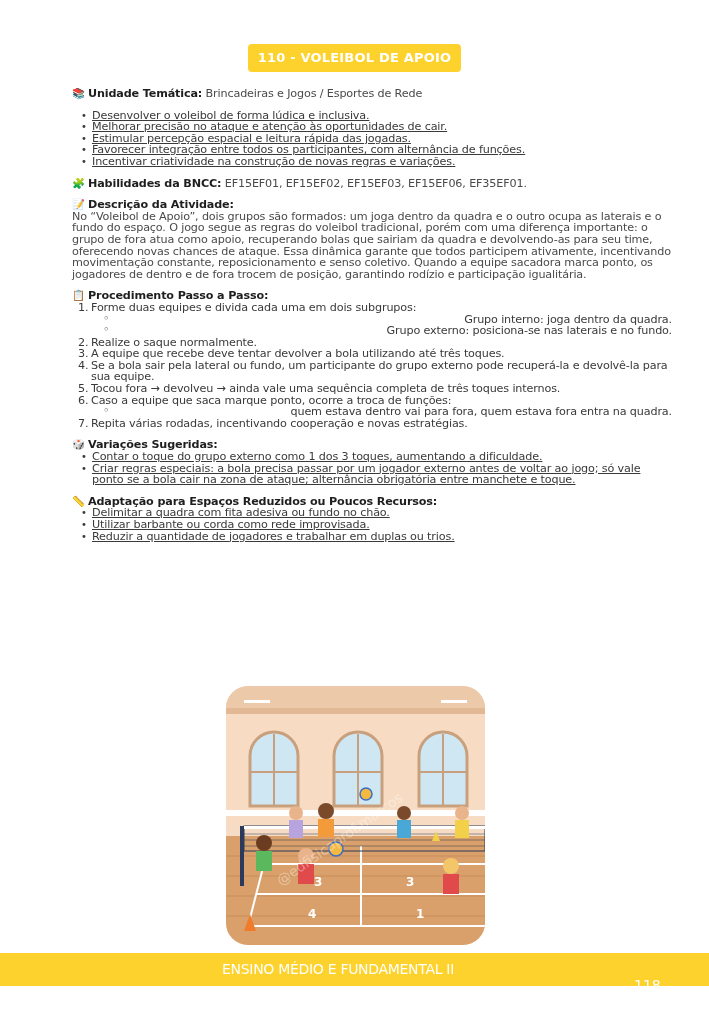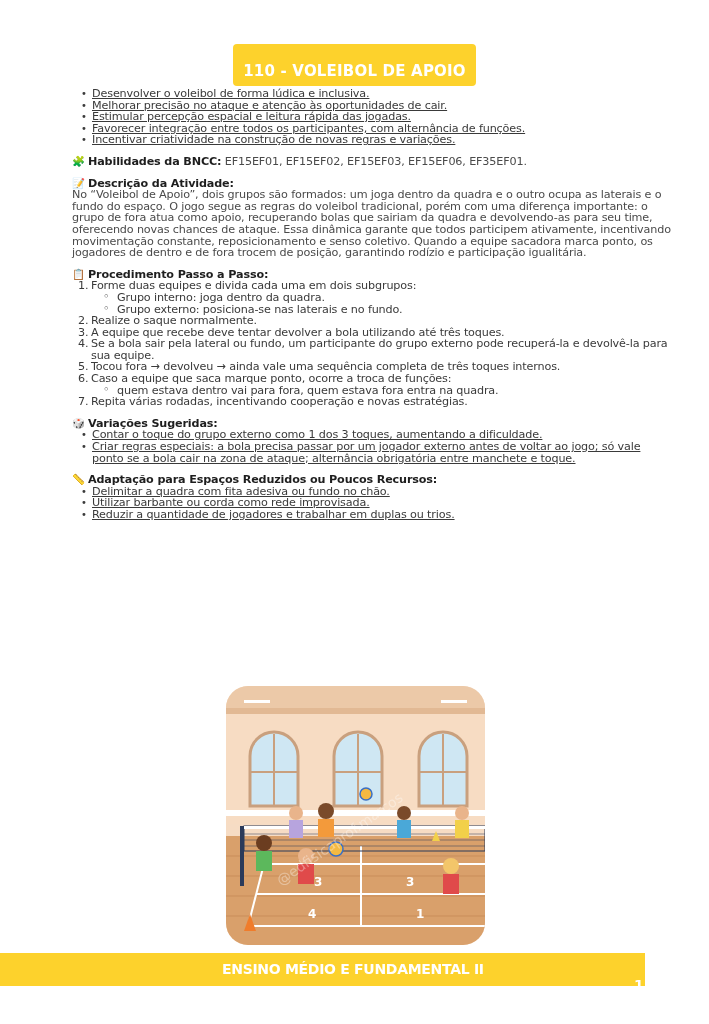--- a/index.html
+++ b/index.html
@@ -2,63 +2,66 @@
 <html><head>
   <meta charset="utf-8">
   <style>
     * { margin: 0; padding: 0; box-sizing: border-box; }
     html, body { width: 709px; height: 1024px; background: #ffffff; overflow: hidden; }
     body { position: relative; font-family: "DejaVu Sans", sans-serif; color: #3a3a3a; }
 
     .title-wrap { position: absolute; top: 44px; left: 0; width: 709px; text-align: center; }
     .title-badge {
       display: inline-block; background: #fdd22c; color: #ffffff;
-      font-family: "DejaVu Sans", sans-serif; font-weight: bold; font-size: 15px;
-      letter-spacing: 0.2px; padding: 17px 10px 4px; border-radius: 4px; line-height: 21px;
+      font-family: "DejaVu Sans", sans-serif; font-weight: bold; font-size: 13px;
+      letter-spacing: 0.2px; padding: 3px 10px 4px; border-radius: 4px; line-height: 21px;
     }
 
     .content { position: absolute; top: 88px; left: 72px; width: 600px; font-size: 11.2px; line-height: 11.6px; letter-spacing: -0.15px; }
     .section { margin-bottom: 10px; }
     .heading { font-weight: bold; color: #1e1e1e; }
     .emoji { display: inline-block; width: 14px; font-size: 10.5px; margin-right: 2px; text-align: center; }
 
     ul.bullets { list-style: none; padding-left: 9px; text-decoration: underline; }
     ul.bullets li { position: relative; padding-left: 11px; }
     ul.bullets li::before { content: "•"; position: absolute; left: 0; top: 0; font-size: 10px; }
 
     ol.steps { list-style: none; padding-left: 6px; }
     ol.steps > li { position: relative; padding-left: 13px; }
     ol.steps > li .num { position: absolute; left: 0; top: 0; }
     ul.sub { list-style: none; padding-left: 12px; }
-    ul.sub li { position: relative; padding-left: 14px; }
+    ul.sub li { position: relative; padding-left: 14px; text-align: right; }
     ul.sub li::before { content: "◦"; position: absolute; left: 0; top: -1px; font-size: 11px; }
 
     .light { color: #4a4a4a; }
 
     .illustration {
       position: absolute; left: 226px; top: 686px; width: 259px; height: 259px;
       border-radius: 22px; overflow: hidden; background: #f6dcc4;
     }
 
     .footer {
-      position: absolute; left: 0; top: 953px; width: 645px; height: 33px; background: #fdd22c;
-      color: #ffffff; font-weight: bold; font-size: 14px;
+      position: absolute; left: 0; top: 953px; width: 709px; height: 33px; background: #fdd22c;
+      color: #ffffff; font-weight: normal; font-size: 14px;
     }
     .footer .label { position: absolute; left: 222px; top: 8px; letter-spacing: -0.3px; }
     .footer .page { position: absolute; left: 634px; top: 24px; }
   </style>
 </head>
 <body>
 
 <div class="title-wrap">
   <span class="title-badge">110 - VOLEIBOL DE APOIO</span>
 </div>
 
 <div class="content">
 
+  <div class="section">
+    <span class="emoji">📚</span><span class="heading">Unidade Temática:</span><span class="light"> Brincadeiras e Jogos / Esportes de Rede</span>
+  </div>
 
   <div class="section">
     <ul class="bullets">
       <li>Desenvolver o voleibol de forma lúdica e inclusiva.</li>
       <li>Melhorar precisão no ataque e atenção às oportunidades de cair.</li>
       <li>Estimular percepção espacial e leitura rápida das jogadas.</li>
       <li>Favorecer integração entre todos os participantes, com alternância de funções.</li>
       <li>Incentivar criatividade na construção de novas regras e variações.</li>
     </ul>
   </div>

